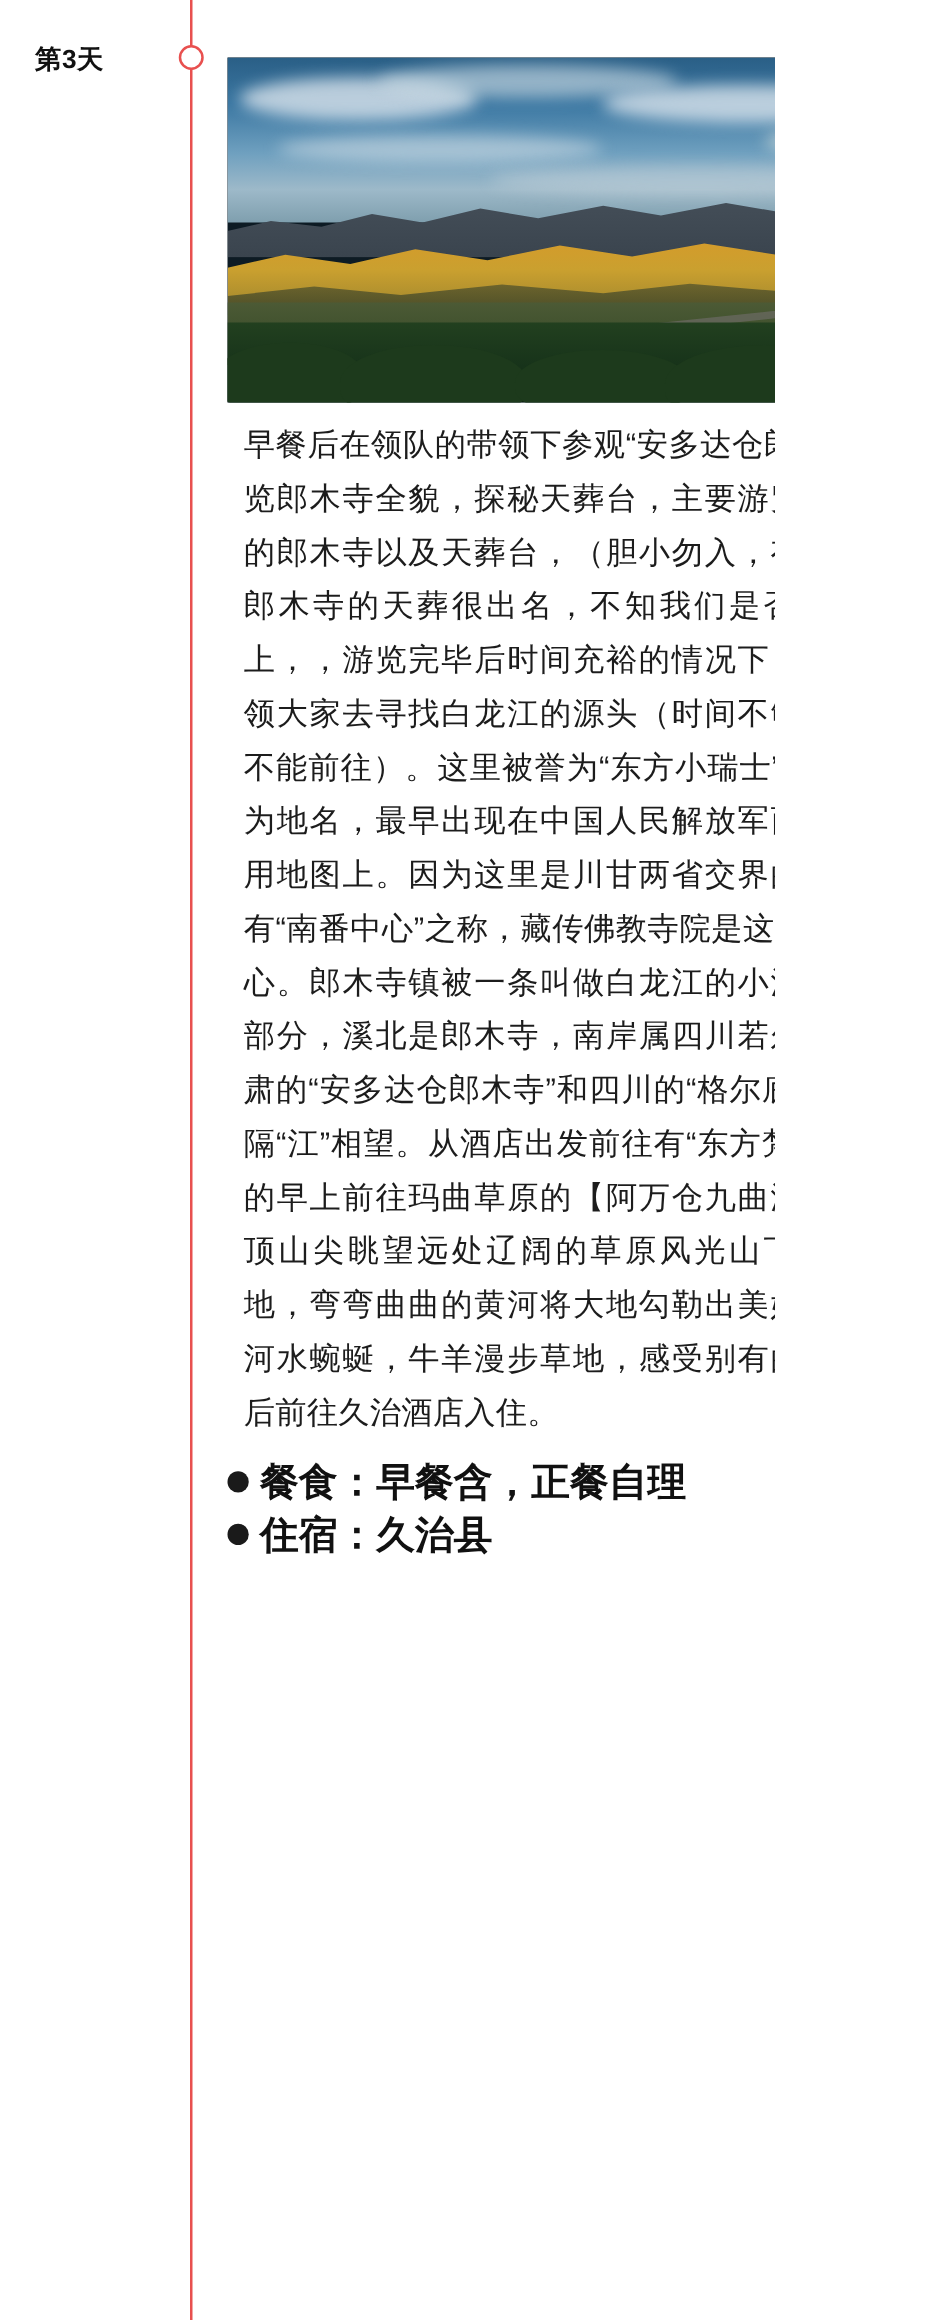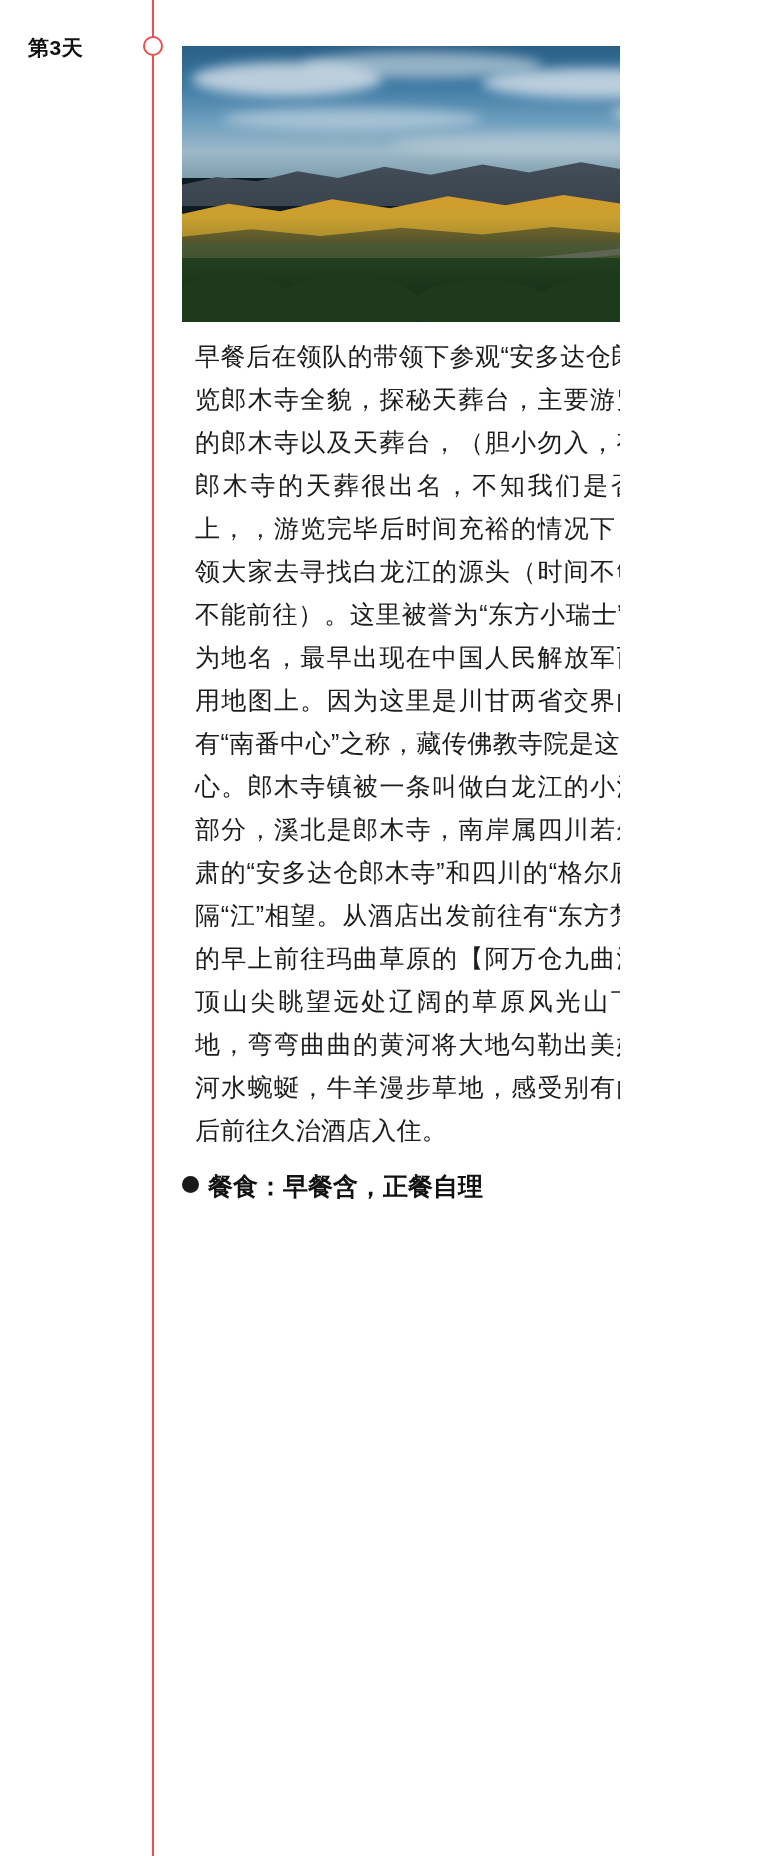--- a/index.html
+++ b/index.html
@@ -160,21 +160,21 @@
     text-align: justify;
     letter-spacing: 0.2px;
     margin: 13px;
   }
   .meta-list {
     margin: 4px 0 0 0;
     padding: 0;
     list-style: none;
   }
   .meta-item {
-    font-size: 25px;
+    font-size: 31px;
     line-height: 42px;
     font-weight: bold;
     color: #111111;
     display: flex;
     align-items: baseline;
   }
   .bullet {
     display: inline-block;
     width: 17px;
     height: 17px;
@@ -233,16 +233,20 @@
     </div>
 
 
     <p class="trip-body">早餐后在领队的带领下参观“安多达仓郎木寺”，一览郎木寺全貌，探秘天葬台，主要游览甘肃省内的郎木寺以及天葬台，（胆小勿入，有点血腥）郎木寺的天葬很出名，不知我们是否有缘分遇上，，游览完毕后时间充裕的情况下，领队会带领大家去寻找白龙江的源头（时间不够的情况下不能前往）。这里被誉为“东方小瑞士”“郎木寺”作为地名，最早出现在中国人民解放军西北军的军用地图上。因为这里是川甘两省交界的枢纽，古有“南番中心”之称，藏传佛教寺院是这一地区的核心。郎木寺镇被一条叫做白龙江的小溪划分为两部分，溪北是郎木寺，南岸属四川若尔盖县，甘肃的“安多达仓郎木寺”和四川的“格尔底寺”在这里隔“江”相望。从酒店出发前往有“东方梵蒂冈”美称的早上前往玛曲草原的【阿万仓九曲湿地】，登顶山尖眺望远处辽阔的草原风光山下的黄河湿地，弯弯曲曲的黄河将大地勾勒出美妙的图案，河水蜿蜒，牛羊漫步草地，感受别有的静谧。之后前往久治酒店入住。</p>
 
     <ul class="meta-list">
       <li class="meta-item">
         <span class="bullet"></span>
         <span>餐食：早餐含，正餐自理</span>
       </li>
+      <li class="meta-item">
+        <span class="bullet"></span>
+        <span>住宿：久治县</span>
+      </li>
     </ul>
 
   </div>
 </div>
 
 </body></html>

